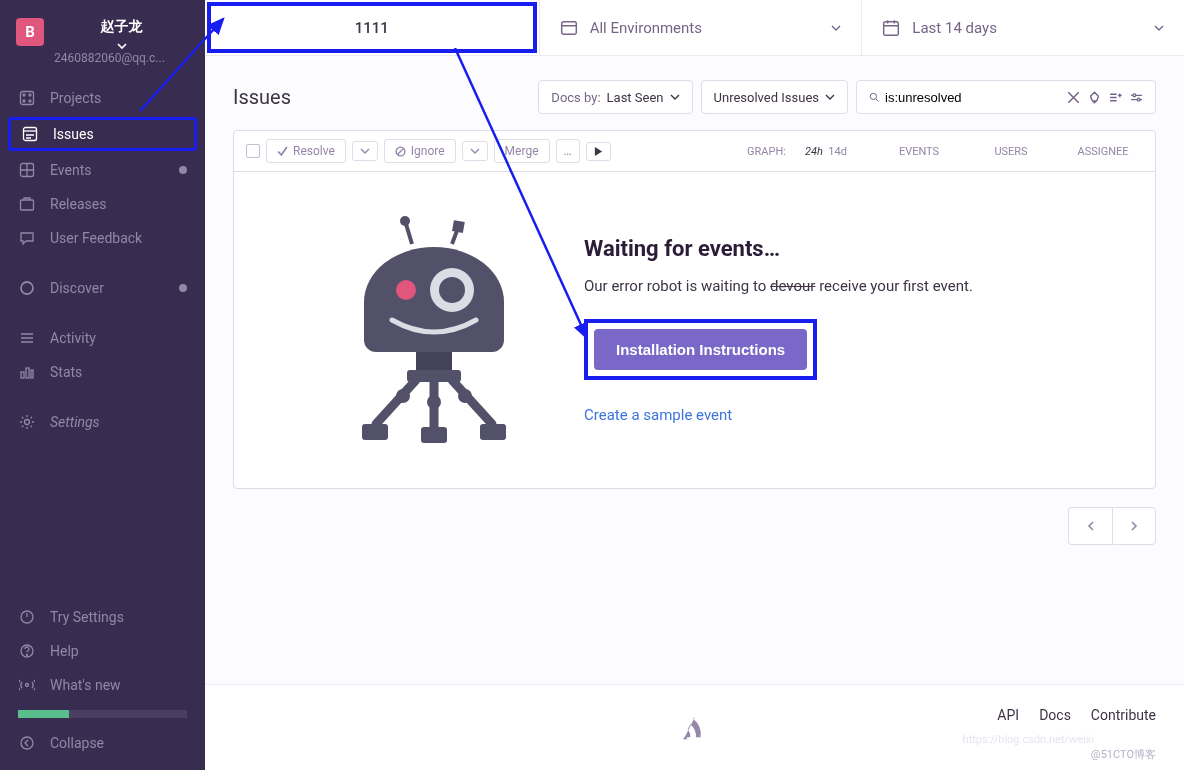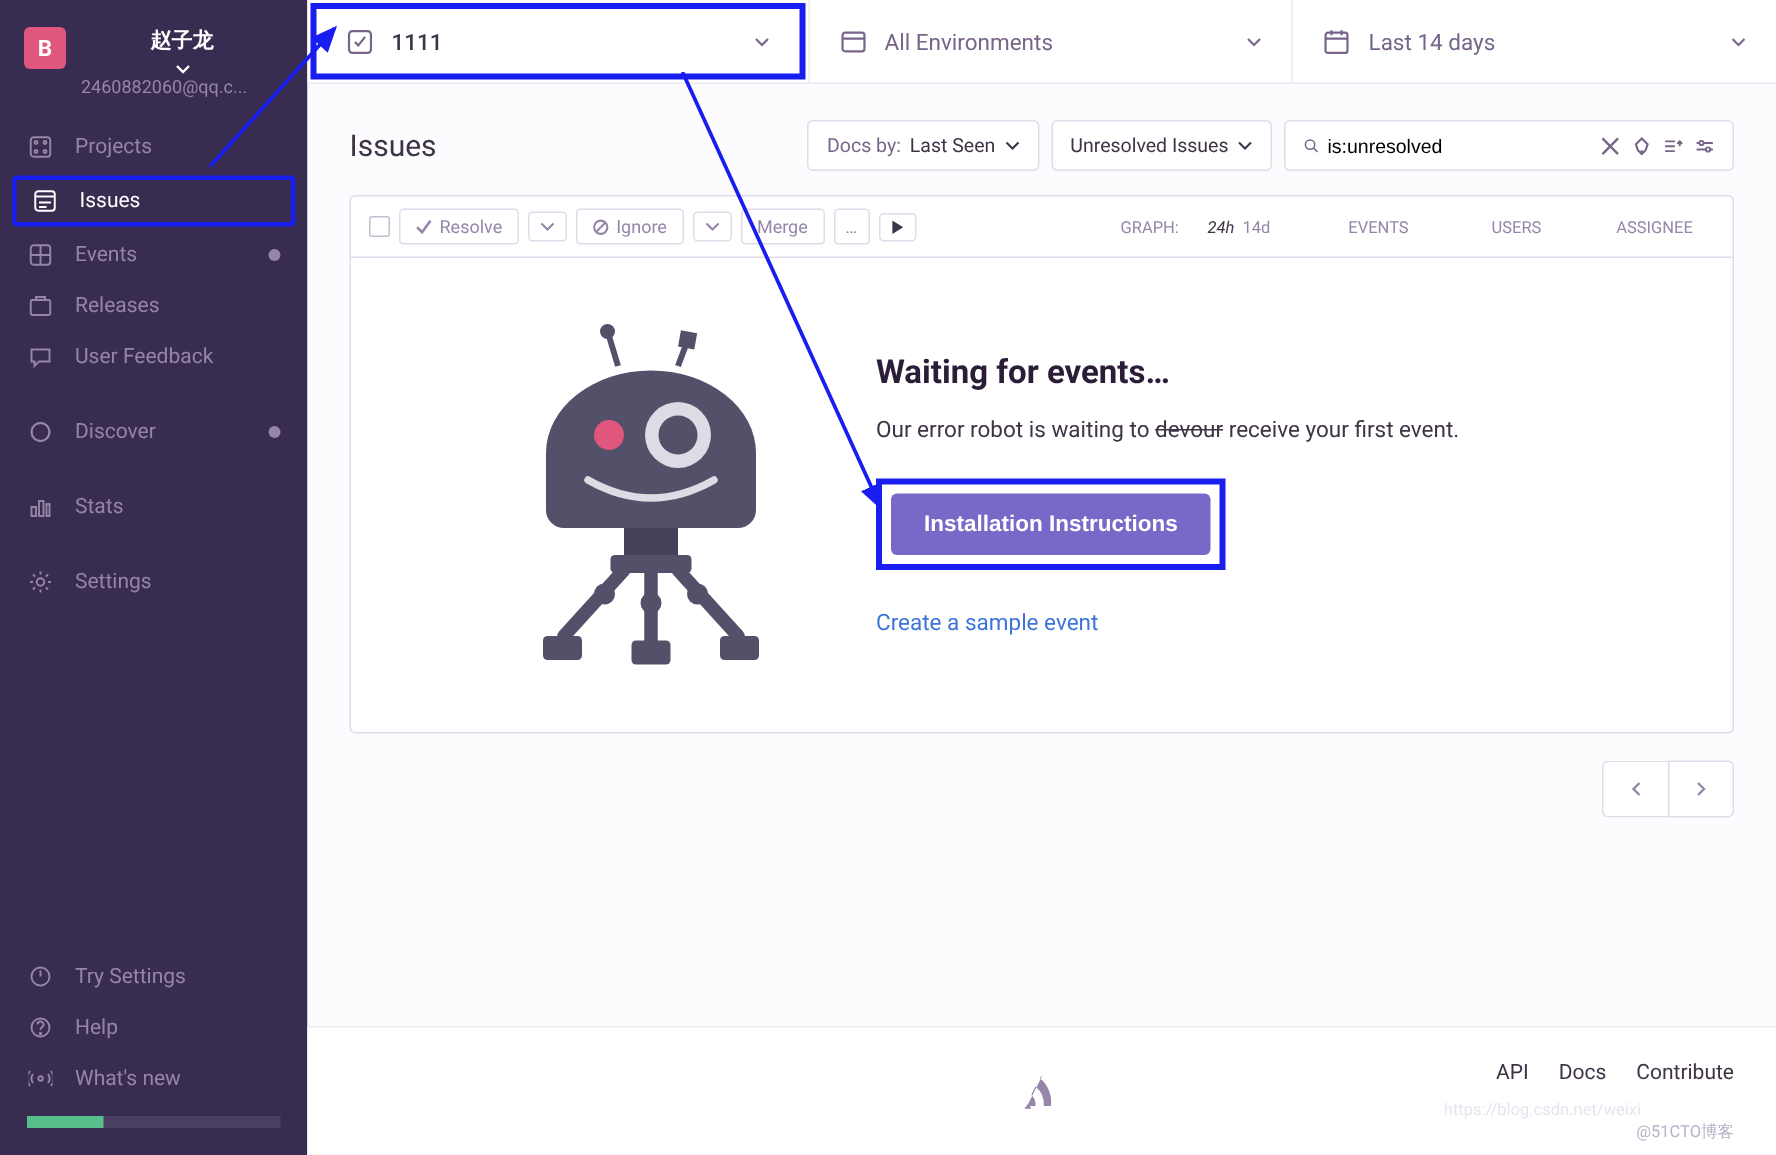--- a/index.html
+++ b/index.html
@@ -18,21 +18,21 @@
   .nav-item.hl { border: 3px solid #181eef; margin: 2px 8px; border-radius: 3px; padding: 5px 10px; }
   .nav-item.hl, .nav-item.hl .ic, .nav-item.hl .label { color: #fff!important; }
   .bottom-nav { margin-top: auto; padding-bottom: 10px; }
   .progress-bar { height: 8px; background: #4a3e63; margin: 8px 18px; }
   .progress-fill { height: 100%; width: 30%; background: #57be8c; }
   .main { position: absolute; left: 205px; top: 0; right: 0; height: 770px; display: flex; flex-direction: column; background: #fcfbfd; }
   .topbar { height: 56px; display: flex; align-items: stretch; border-bottom: 1px solid #ece9f1; background: #fff; }
   .top-sel { flex: 1; display: flex; align-items: center; padding: 0 20px; gap: 12px; color: #776589; font-size: 15px; border-left: 1px solid #ece9f1; cursor: pointer; }
   .top-sel:first-child { border-left: none; }
   .top-sel .chev { margin-left: auto; }
-  .top-sel.hl { border: 4px solid #181eef; margin: 2px; }
+  .top-sel.hl { border: 4px solid #181eef; margin: 2px; flex-direction: column; }
   .top-sel.hl .txt { color: #3e3446; font-weight: 500; }
   .content { padding: 24px 28px 0; flex: 1; overflow: auto; }
   .issues-head { display: flex; align-items: center; margin-bottom: 16px; }
   .issues-title { font-size: 20px; font-weight: 400; color: #3e3446; }
   .head-controls { margin-left: auto; display: flex; gap: 8px; }
   .pill, .search-box { background: #fff; border: 1px solid #e0dbe8; border-radius: 4px; height: 34px; display: flex; align-items: center; padding: 0 12px; font-size: 13px; color: #3e3446; gap: 6px; cursor: pointer; }
   .pill .muted { color: #776589; }
   .search-box { width: 300px; cursor: text; }
   .search-box input { border: none; outline: none; flex: 1; font-size: 13px; background: transparent; }
   .search-icons { display: flex; gap: 8px; color: #776589; font-size: 13px; }
@@ -147,31 +147,39 @@
           </svg>
         </span>
       <span class="label">Discover</span>
       <span class="badge"></span>
     </div>
   </div>
 
   <div class="nav-group" style="margin-top:16px;">
     <div class="nav-item">
       <span class="ic">
+          <svg width="16" height="16" viewBox="0 0 16 16" fill="none" stroke="currentColor" stroke-width="1.6">
+            <path d="M2 4 h12 M2 8 h12 M2 12 h12"></path>
+          </svg>
+        </span>
+      <span class="label">Activity</span>
+    </div>
+    <div class="nav-item">
+      <span class="ic">
           <svg width="16" height="16" viewBox="0 0 16 16" fill="none" stroke="currentColor" stroke-width="1.3">
             <rect x="2" y="8" width="3" height="6"></rect>
             <rect x="7" y="4" width="3" height="10"></rect>
             <rect x="12" y="6" width="2" height="8"></rect>
           </svg>
         </span>
       <span class="label">Stats</span>
     </div>
   </div>
 
-  <div class="nav-group" style="margin-top:16px;">
+  <div class="nav-group" style="margin-top:16px;font-style:italic;">
     <div class="nav-item">
       <span class="ic">
           <svg width="16" height="16" viewBox="0 0 16 16" fill="none" stroke="currentColor" stroke-width="1.3">
             <circle cx="8" cy="8" r="2.5"></circle>
             <path d="M8 1 v2 M8 13 v2 M1 8 h2 M13 8 h2 M3 3 l1.4 1.4 M11.6 11.6 L13 13 M3 13 l1.4-1.4 M11.6 4.4 L13 3"></path>
           </svg>
         </span>
       <span class="label">Settings</span>
     </div>
   </div>
@@ -201,20 +209,29 @@
           <svg width="16" height="16" viewBox="0 0 16 16" fill="none" stroke="currentColor" stroke-width="1.3">
             <path d="M3 5 a5 5 0 0 0 0 6 M1 3 a8 8 0 0 0 0 10 M13 5 a5 5 0 0 1 0 6 M15 3 a8 8 0 0 1 0 10"></path>
             <circle cx="8" cy="8" r="1.5"></circle>
           </svg>
         </span>
       <span class="label">What's new</span>
     </div>
     <div class="progress-bar">
         <div class="progress-fill"></div>
       </div>
+    <div class="nav-item">
+      <span class="ic">
+          <svg width="16" height="16" viewBox="0 0 16 16" fill="none" stroke="currentColor" stroke-width="1.3">
+            <circle cx="8" cy="8" r="6"></circle>
+            <path d="M9 5 L6 8 L9 11"></path>
+          </svg>
+        </span>
+      <span class="label">Collapse</span>
+    </div>
   </div>
 </aside>
 
 <div class="main">
   <div class="topbar">
     <div class="top-sel hl">
       <svg width="18" height="18" viewBox="0 0 16 16" fill="none" stroke="#776589" stroke-width="1.3">
           <rect x="1.5" y="1.5" width="13" height="13" rx="2"></rect>
           <path d="M5 8 l2 2 4-5"></path>
         </svg>

